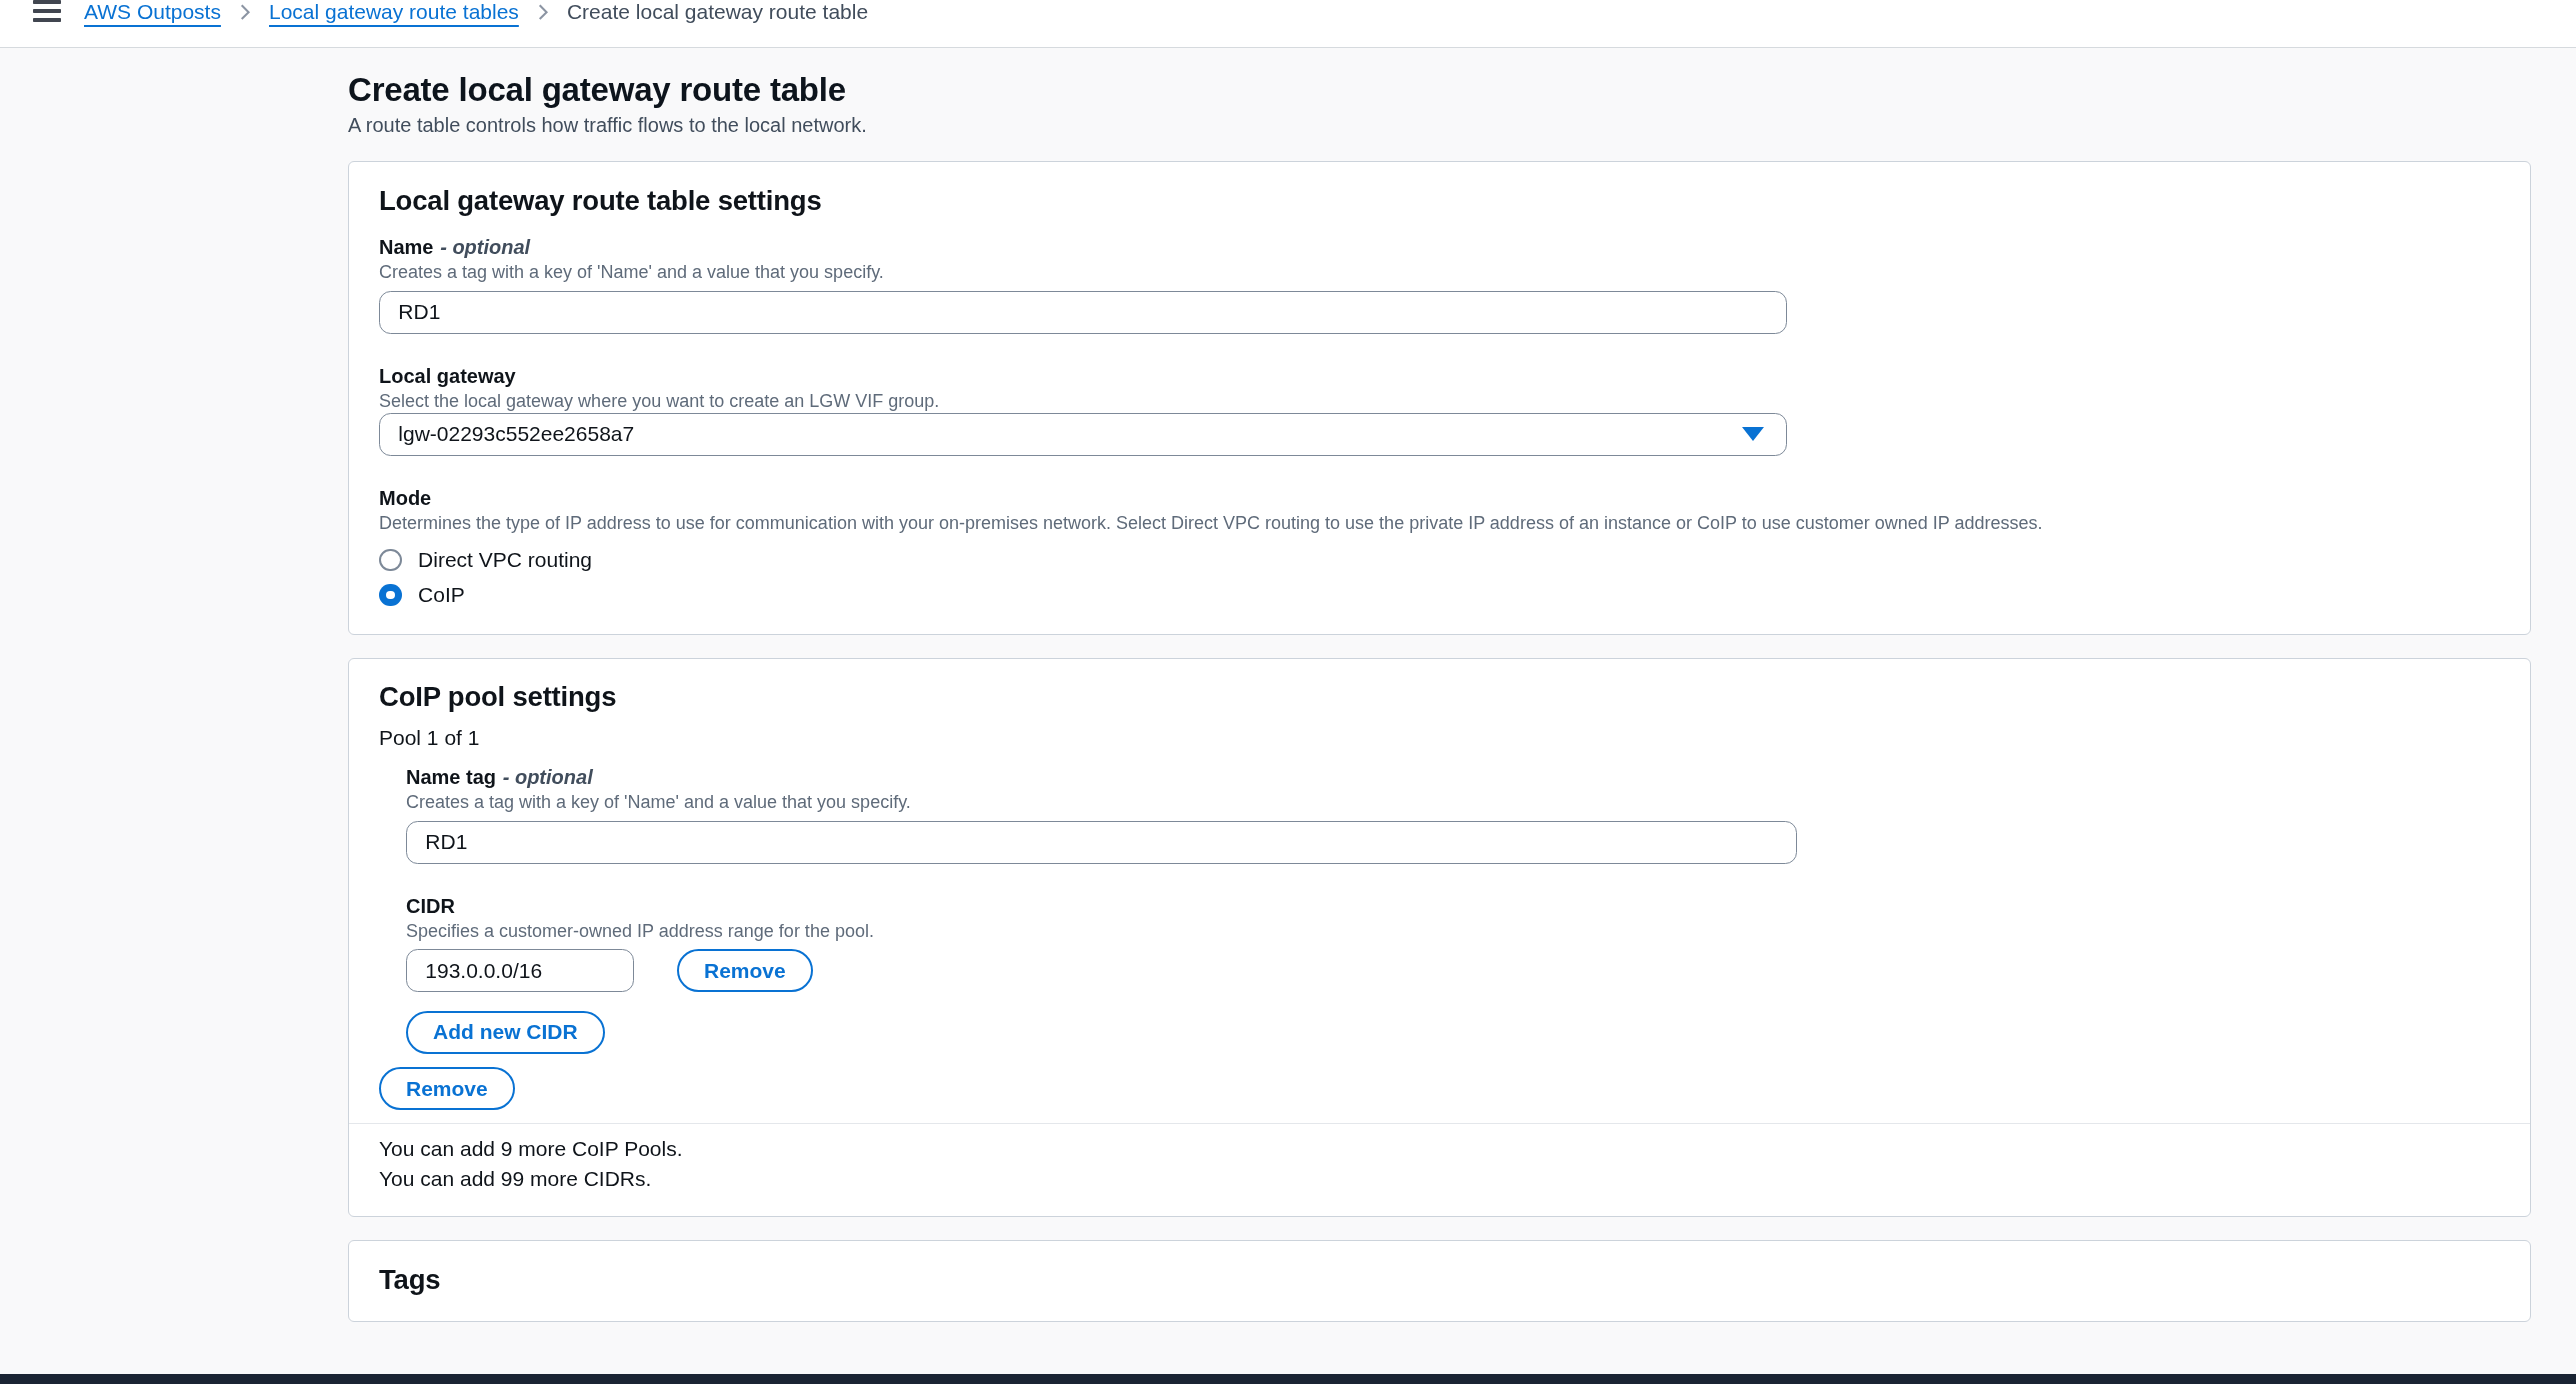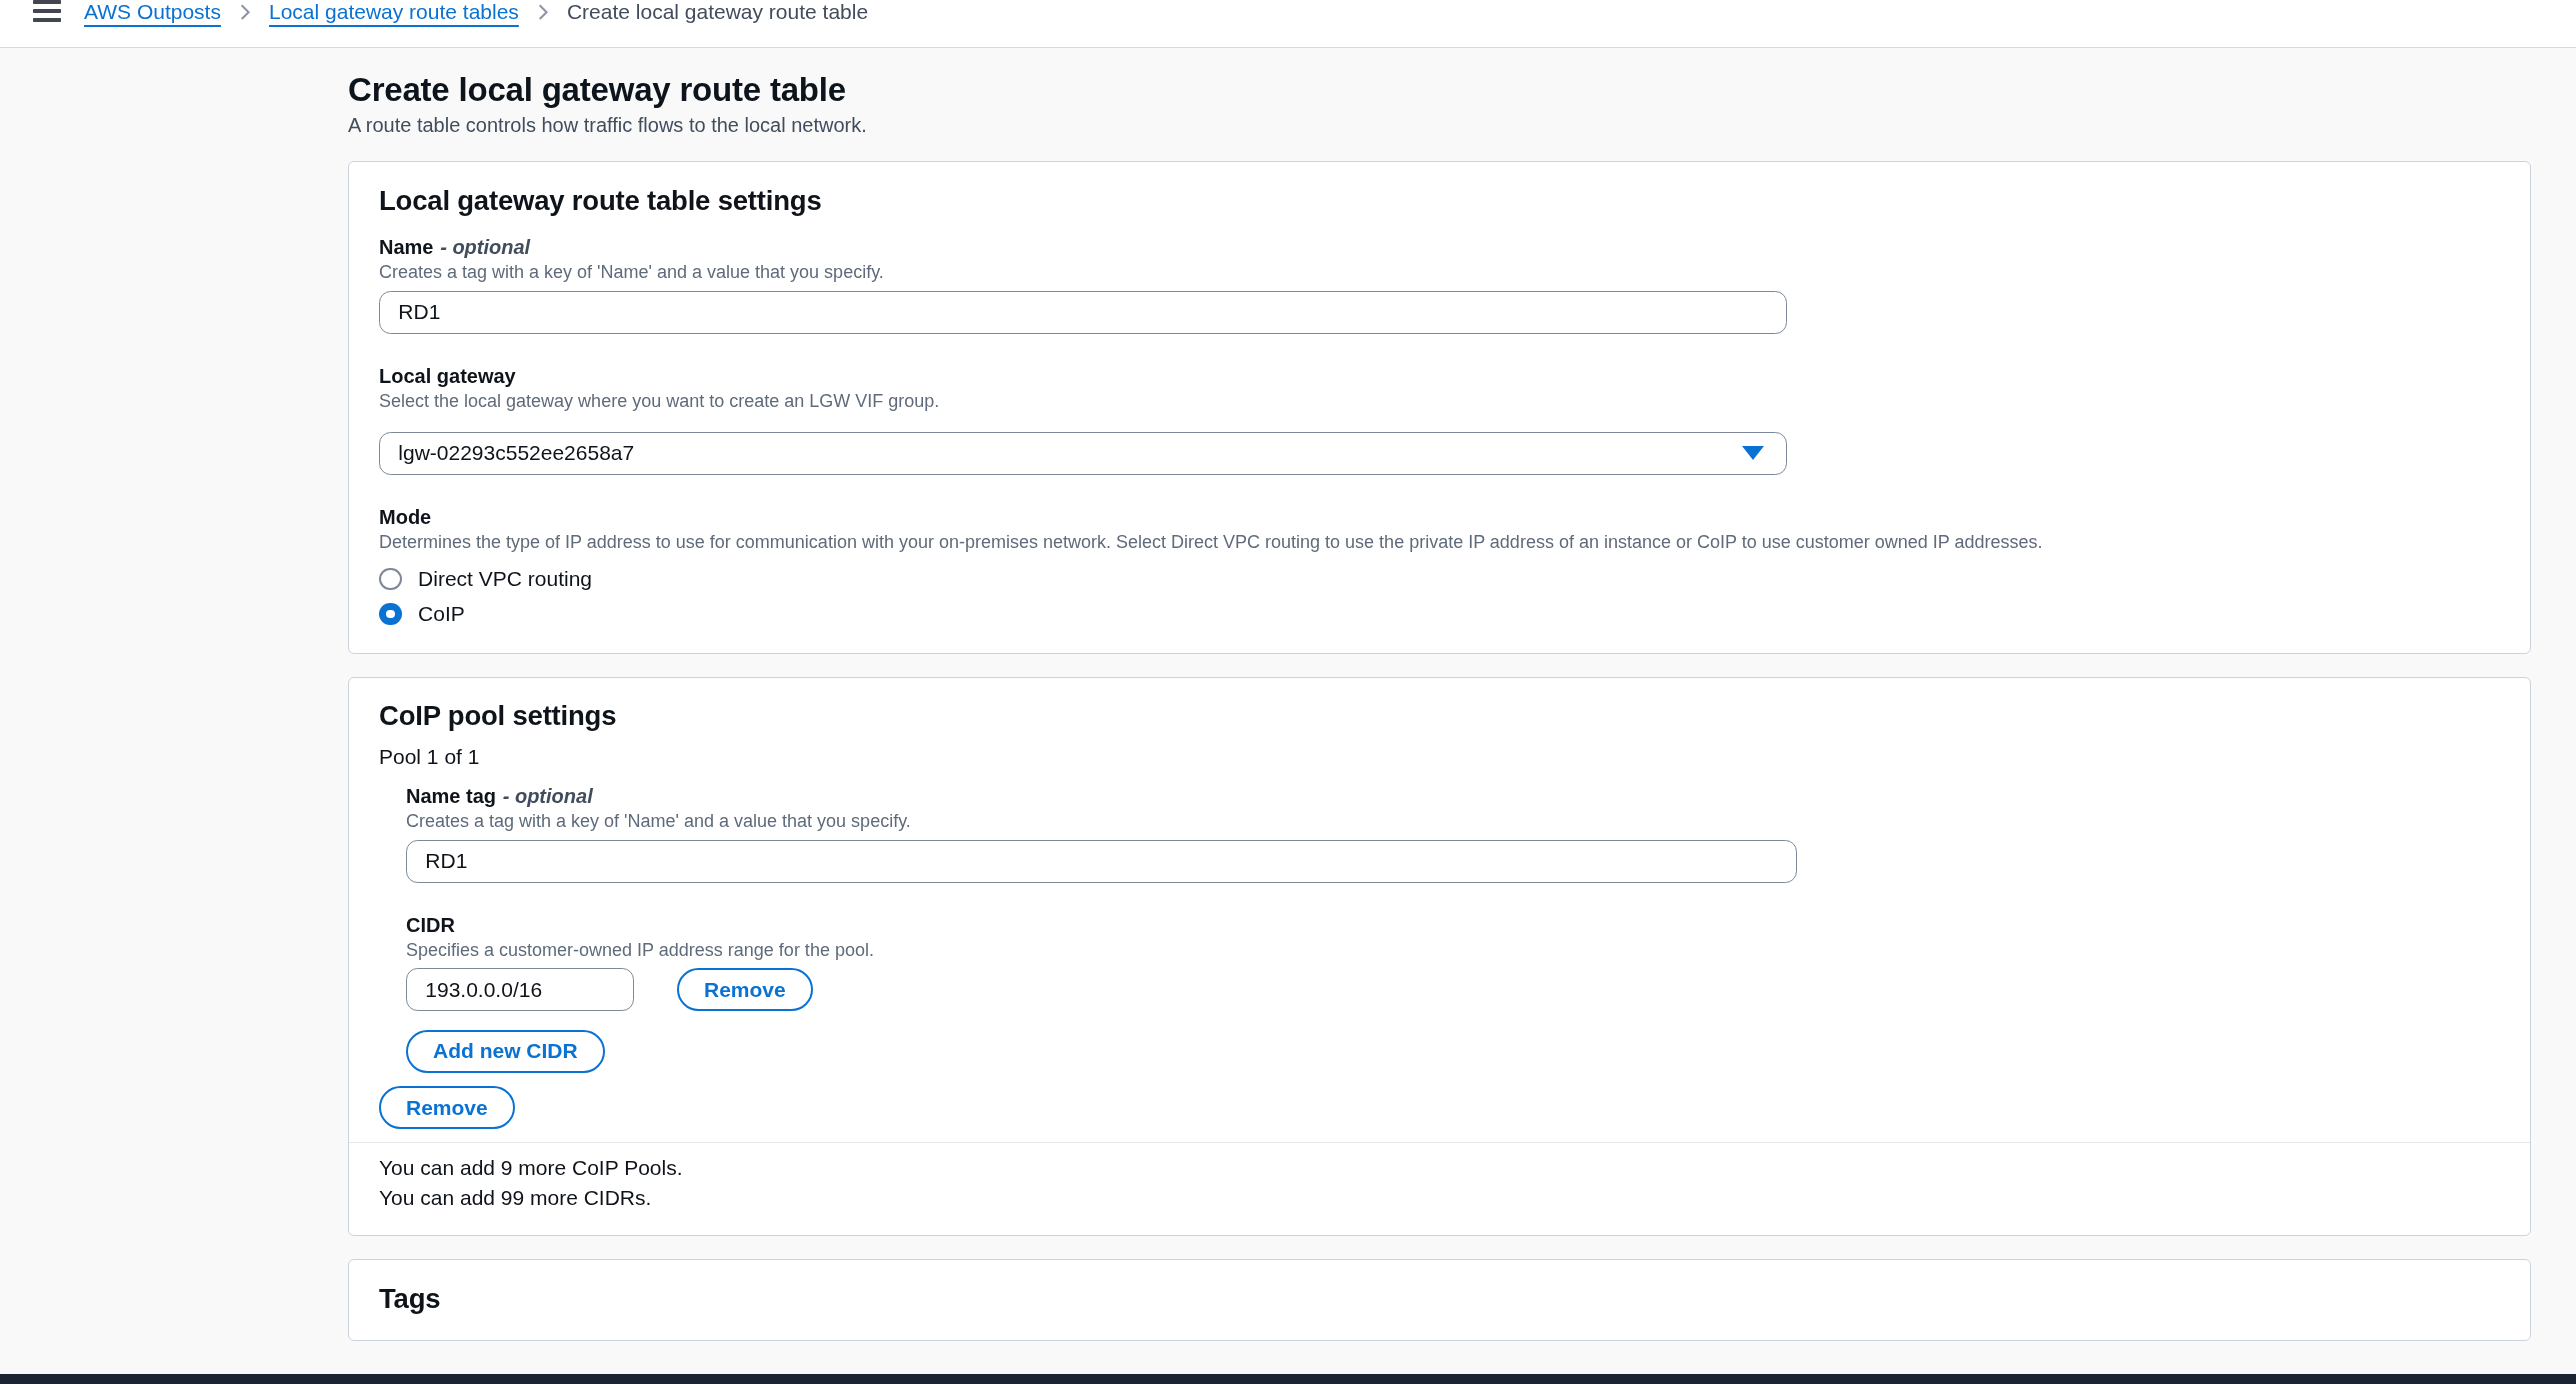--- a/index.html
+++ b/index.html
@@ -76,21 +76,21 @@
     background: #ffffff;
     font-family: "Liberation Sans", sans-serif;
     font-size: 21px;
     color: #0f141a;
     padding: 0 18.3px;
     outline: none;
   }
 
   .select {
     position: relative;
-    margin-top: 19px;
+    margin-top: 0;
     height: 43px;
     width: 1408px;
     border: 1.7px solid #7d8998;
     border-radius: 11.6px;
     background: #ffffff;
     display: flex;
     align-items: center;
     padding: 0 18.3px;
     font-size: 21px;
     color: #0f141a;

